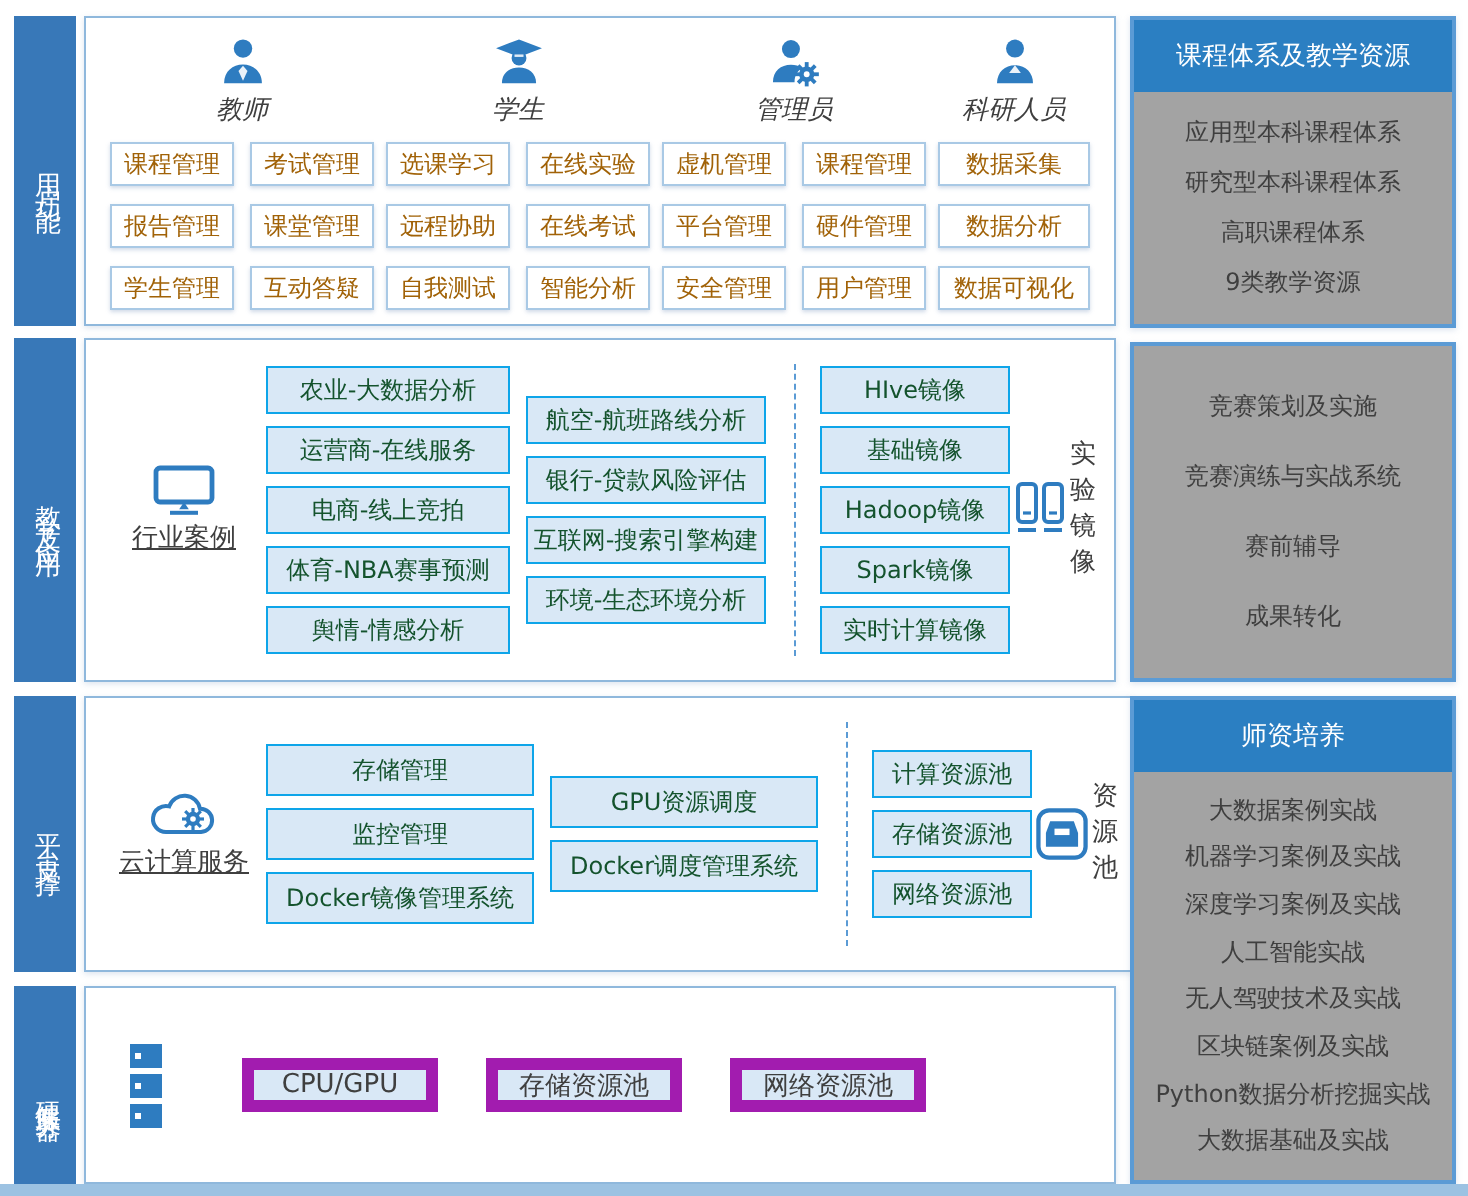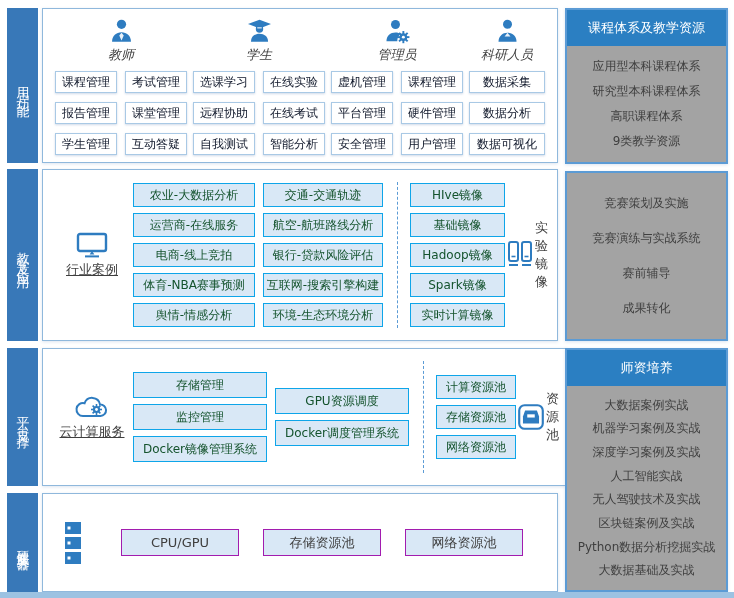--- a/index.html
+++ b/index.html
@@ -25,21 +25,21 @@
 
   
   .row1 .box { display:flex; justify-content:space-between; padding:9px 12px 0 12px; }
   .group { display:flex; flex-direction:column; align-items:center; }
   .group-head { display:flex; flex-direction:column; align-items:center; margin-bottom:7px;font-style:italic; }
   .gname { font-size:13px; margin-top:1px; }
   .btn-grid { display:grid; gap:9px 8px; }
   .cols2 { grid-template-columns:repeat(2,62px); }
   .cols1 { grid-template-columns:76px; }
   .btn { height:22px; display:flex; align-items:center; justify-content:center;
-         font-size:12px; color:#0f172a; background:#fff; border:1px solid #a9c9e5;
+         font-size:12px; color:#a16207; background:#fff; border:1px solid #a9c9e5;
          box-shadow:0 1px 2px rgba(120,150,190,.35); cursor:pointer; white-space:nowrap; }
 
   
   .midrow .box { display:flex; align-items:center; padding:0 6px 0 16px; }
   .cat { display:flex; flex-direction:column; align-items:center; font-size:13px;
          text-align:center; line-height:1.45; width:66px; flex:0 0 66px;text-decoration:underline; }
   .vcol { display:flex; flex-direction:column; gap:6px; margin-left:8px; }
   .btn2 { height:24px; display:flex; align-items:center; justify-content:center;
           font-size:12px; color:#14532d; background:#d9e8f6; border:1px solid #0ea5e9;
           cursor:pointer; white-space:nowrap; }
@@ -49,22 +49,22 @@
   .w134 .btn2 { width:134px; height:26px; }
   .w80  .btn2 { width:80px; }
   .dashed { align-self:stretch; border-left:1px dashed #5b9bd5; margin:12px 4px 12px 14px; }
   .sidecat { display:flex; flex-direction:row; align-items:center; font-size:13px;
              flex:1; line-height:1.4; }
 
   
   .row4 .box { display:flex; align-items:center; padding-left:20px; }
   .hwicons { margin-right:38px; display:flex; }
   .hwbtns { display:flex; gap:24px; }
-  .btn3 { width:118px; height:27px; display:flex; align-items:center; justify-content:center;
-          font-size:13px; color:#3f3f3f; background:#d9e8f6; border:1px solid #a21caf; cursor:pointer; }
+  .btn3 { width:98px; height:27px; display:flex; align-items:center; justify-content:center;
+          font-size:13px; color:#3f3f3f; background:#d9e8f6; border:6px solid #a21caf; cursor:pointer; }
 
   
   .panel { position:absolute; left:565px; width:163px; border:2px solid #5b9bd5;
            background:#a3a3a3; display:flex; flex-direction:column;
            box-shadow:0 1px 3px rgba(120,150,190,.25); }
   .panel1 { top:8px;   height:156px; }
   .panel2 { top:171px; height:170px; }
   .panel3 { top:348px; height:244px; }
   .panel-h { background:#2b7fc2; color:#fff; text-align:center; font-size:13px; padding:9px 2px; }
   .panel-b { flex:1; display:flex; flex-direction:column; justify-content:space-evenly;
@@ -193,21 +193,20 @@
 
       <div class="vcol w122">
         <div class="btn2">农业-大数据分析</div>
         <div class="btn2">运营商-在线服务</div>
         <div class="btn2">电商-线上竞拍</div>
         <div class="btn2">体育-NBA赛事预测</div>
         <div class="btn2">舆情-情感分析</div>
       </div>
 
       <div class="vcol w120">
-        <div class="btn2">交通-交通轨迹</div>
         <div class="btn2">航空-航班路线分析</div>
         <div class="btn2">银行-贷款风险评估</div>
         <div class="btn2">互联网-搜索引擎构建</div>
         <div class="btn2">环境-生态环境分析</div>
       </div>
 
       <div class="dashed"></div>
 
       <div class="vcol w95">
         <div class="btn2">HIve镜像</div>

